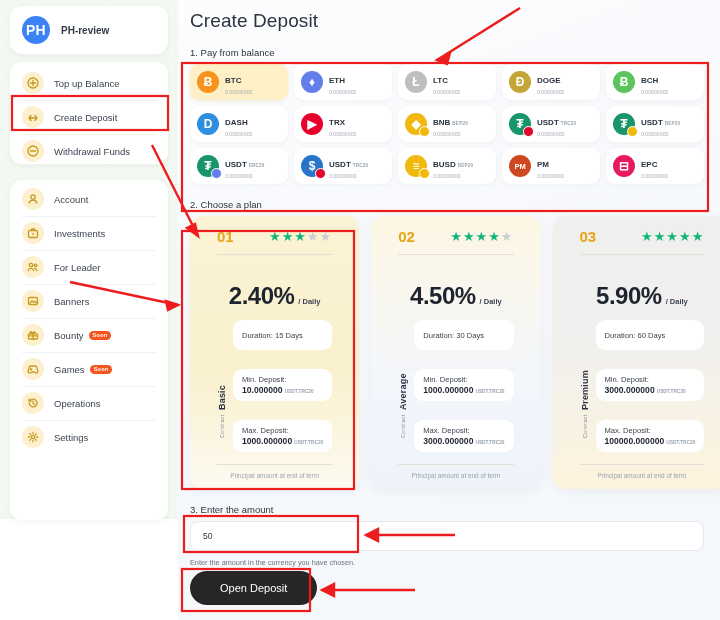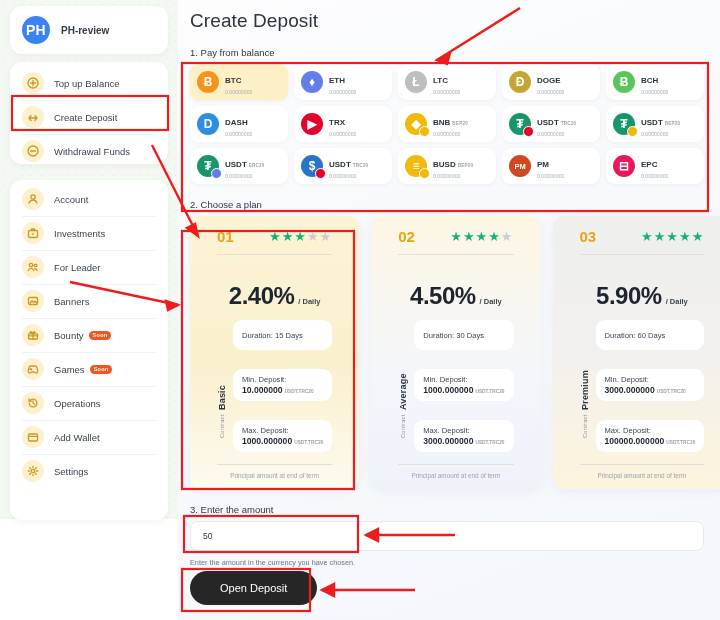--- a/index.html
+++ b/index.html
@@ -235,29 +235,20 @@
         <span class="micon">
           <svg width="14" height="14" viewBox="0 0 14 14">
             <path d="M3.2 7a3.9 3.9 0 1 0 1.2-2.8M3 3v2.2h2.2M7 5v2.3l1.7 1" stroke="#c89a1e" stroke-width="1.3" fill="none" stroke-linecap="round" stroke-linejoin="round"></path>
           </svg>
         </span>
         <span class="mlabel">Operations</span>
       </div>
       <div class="mrow">
         <span class="micon">
           <svg width="14" height="14" viewBox="0 0 14 14">
-            <rect x="2.5" y="4" width="9" height="7" rx="1.2" stroke="#c89a1e" stroke-width="1.3" fill="none" stroke-linecap="round" stroke-linejoin="round"></rect>
-            <path d="M2.5 6.3h9" stroke="#c89a1e" stroke-width="1.3" fill="none" stroke-linecap="round" stroke-linejoin="round"></path>
-          </svg>
-        </span>
-        <span class="mlabel">Add Wallet</span>
-      </div>
-      <div class="mrow">
-        <span class="micon">
-          <svg width="14" height="14" viewBox="0 0 14 14">
             <circle cx="7" cy="7" r="1.7" stroke="#c89a1e" stroke-width="1.3" fill="none" stroke-linecap="round" stroke-linejoin="round"></circle>
             <path d="M7 2.4v1.2M7 10.4v1.2M2.4 7h1.2M10.4 7h1.2M3.8 3.8l.9.9M9.3 9.3l.9.9M10.2 3.8l-.9.9M4.7 9.3l-.9.9" stroke="#c89a1e" stroke-width="1.3" fill="none" stroke-linecap="round" stroke-linejoin="round"></path>
           </svg>
         </span>
         <span class="mlabel">Settings</span>
       </div>
     </div>
 </div>
 
 <div id="main">

